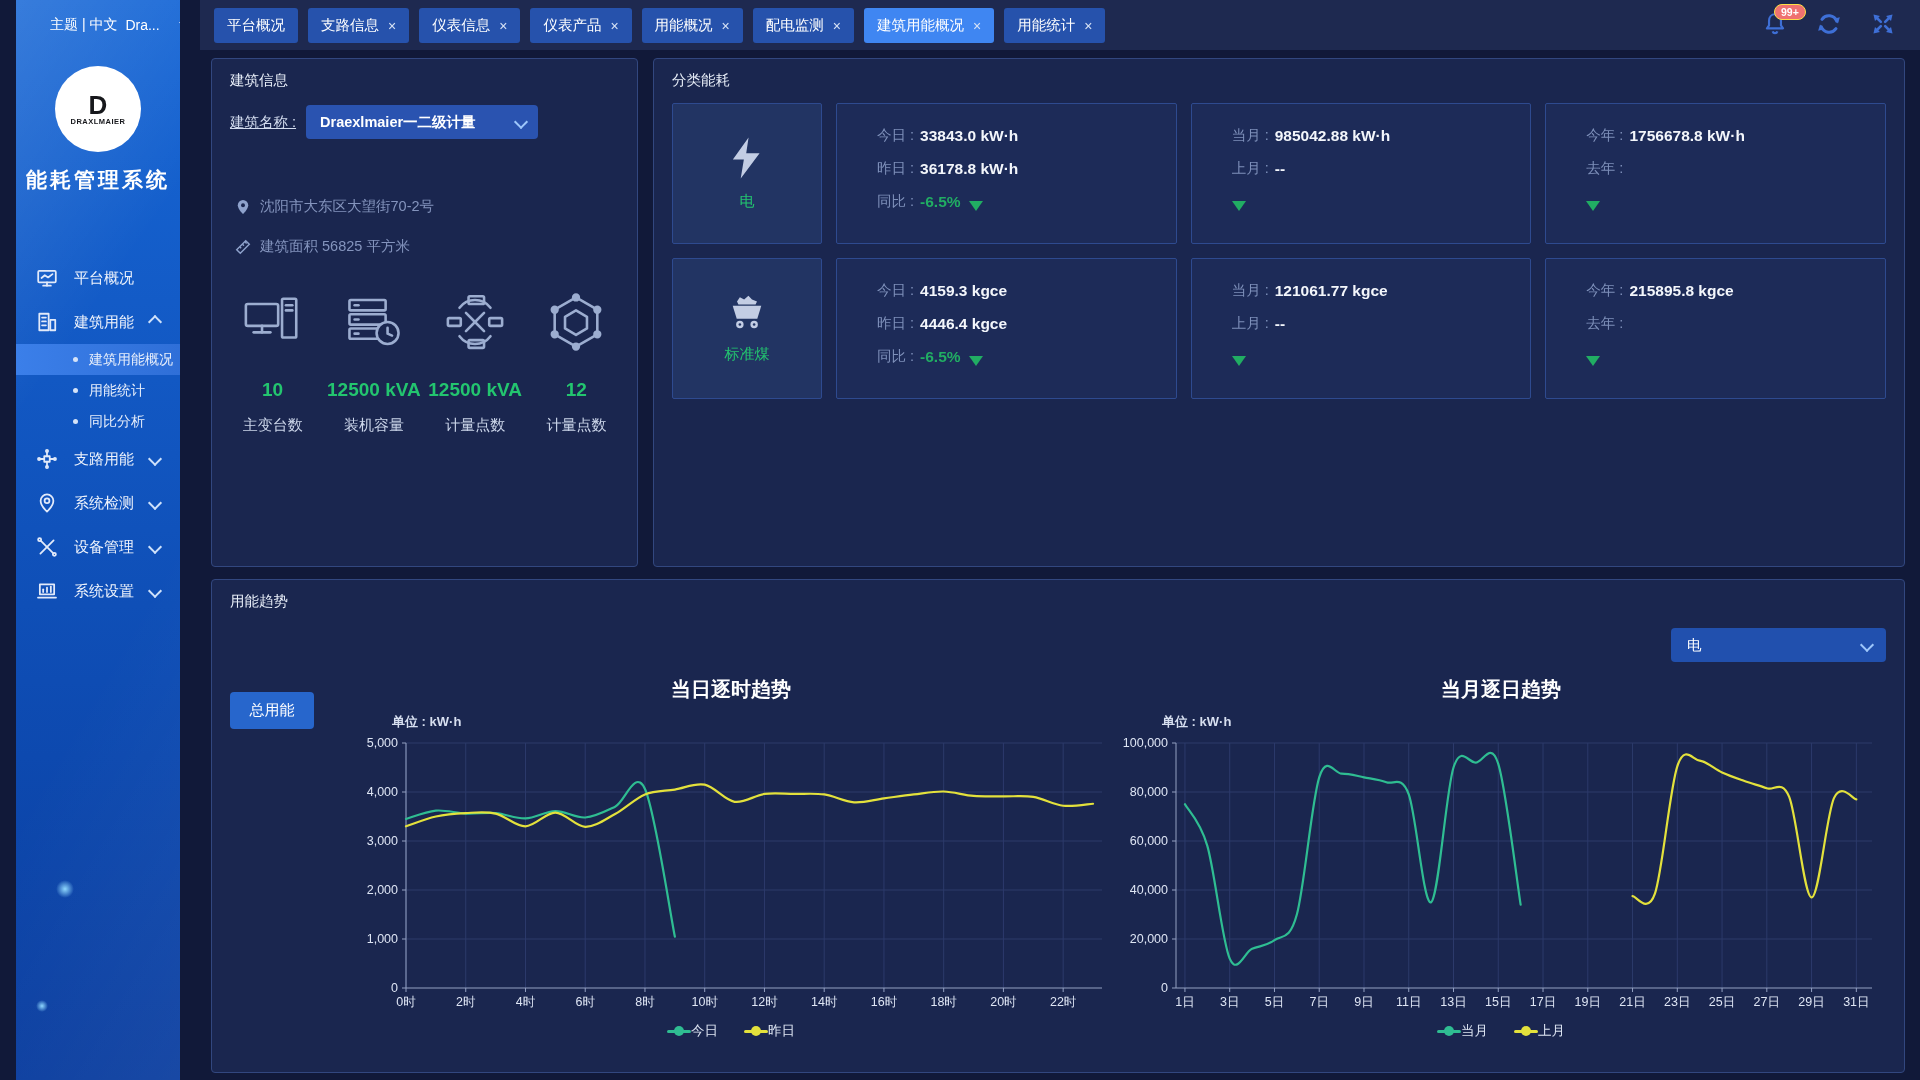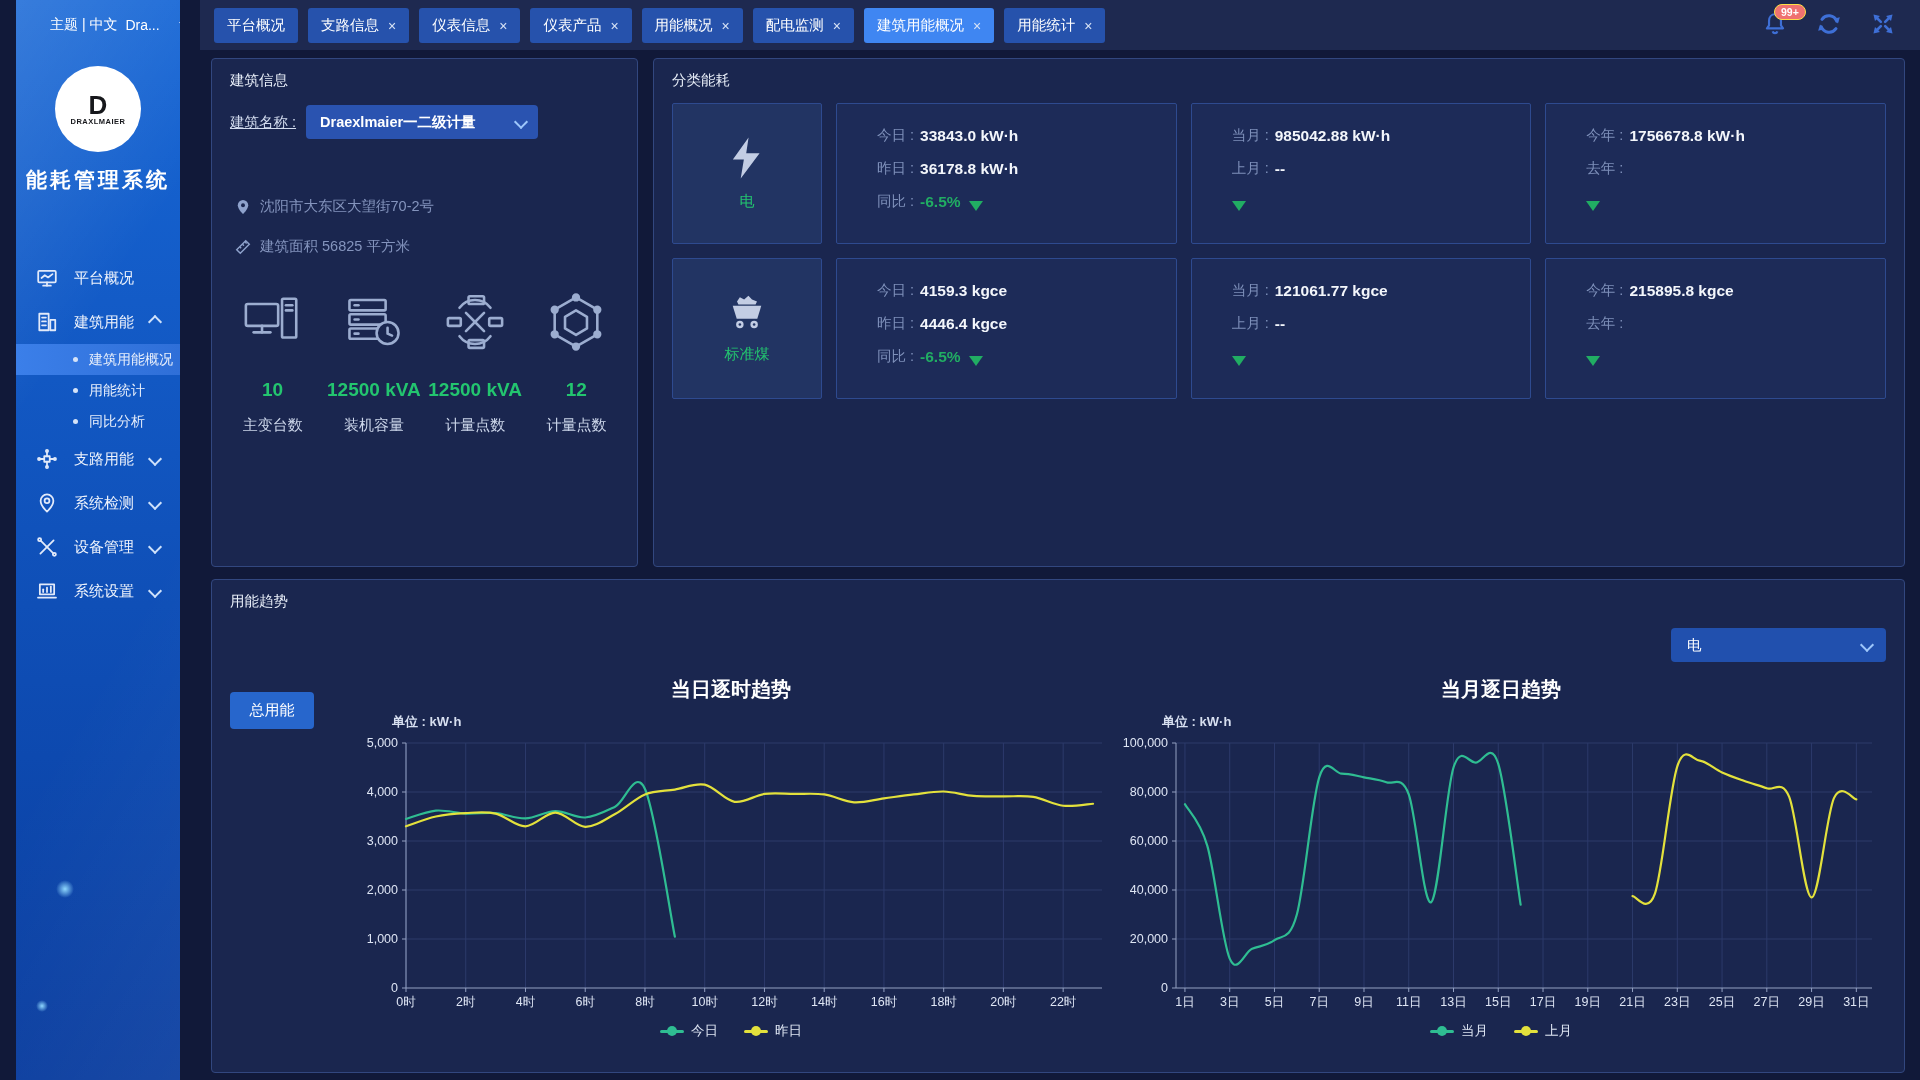--- a/index.html
+++ b/index.html
@@ -101,21 +101,21 @@
   .btn-total{width:84px;height:37px;background:#2766cc;border-radius:4px;color:#ffffff;font-size:15px;
     display:flex;align-items:center;justify-content:center;cursor:pointer;}
   .chart-block{flex:1;display:flex;flex-direction:column;align-items:center;}
   .chart-title{color:#fff;font-size:20px;font-weight:bold;margin-top:40px;}
   .chart-unit{align-self:flex-start;margin:10px 0 0 46px;color:#d7dff0;font-size:13px;font-weight:bold;}
   .chart-svg{margin-top:2px;}
   .chart-svg .grid{stroke:#2c3a6b;stroke-width:1;}
   .chart-svg .axis{stroke:#93a0c2;stroke-width:1;}
   .chart-svg text{fill:#dee5f4;font-size:12.5px;font-family:"Liberation Sans",sans-serif;}
   .legend{display:flex;justify-content:center;gap:26px;margin-top:4px;}
-  .legend-item{display:flex;align-items:center;gap:7px;cursor:pointer;}
+  .legend-item{display:flex;align-items:center;cursor:pointer;}
   .legend-line{position:relative;width:24px;height:3px;border-radius:2px;}
   .legend-dot{position:absolute;left:7px;top:-3.5px;width:10px;height:10px;border-radius:50%;}
   .legend-label{color:#dde4f2;font-size:13.5px;}
 </style>
 </head>
 <body>
 
 <div class="app">
 
   <div class="sidebar">

